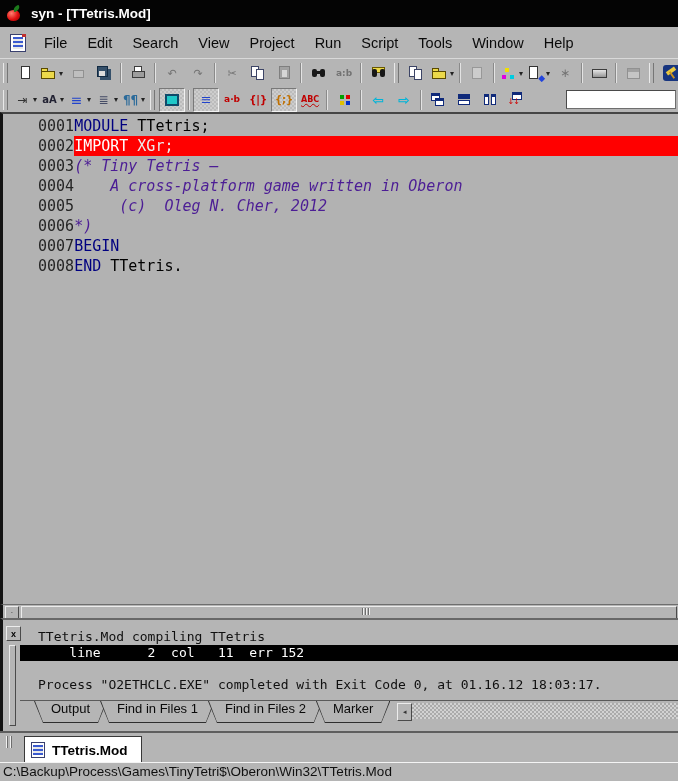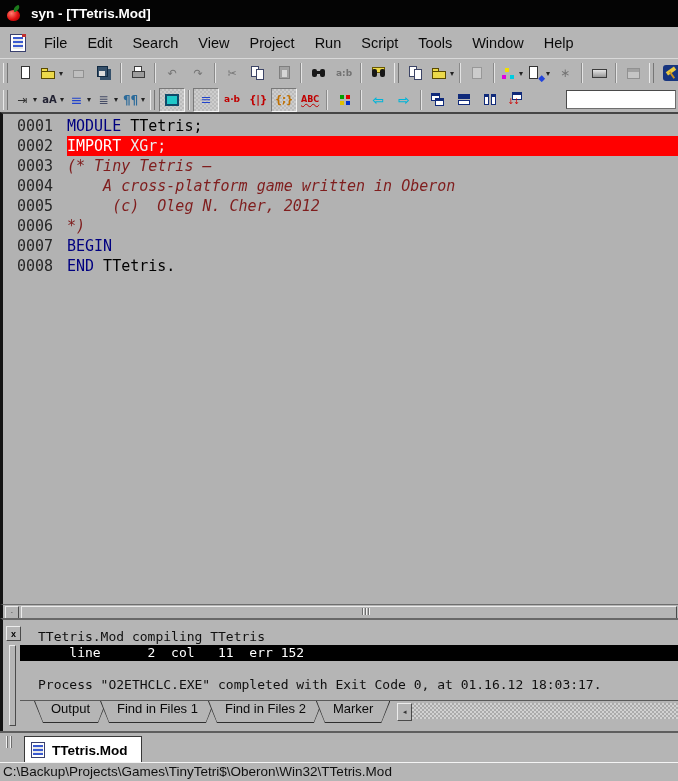--- a/index.html
+++ b/index.html
@@ -89,26 +89,26 @@
   .ic-arrange-windows::after{content:'↓↓';position:absolute;left:0;top:6px;color:#d00000;font-size:8px;letter-spacing:-1px}
   .combo{position:absolute;right:2px;top:3px;width:102px;height:17px;border:1px solid #6e6e6e;
          border-top-color:#4a4a4a;border-left-color:#4a4a4a;background:#fff;font:12px "Liberation Sans",sans-serif;padding:0 3px}
 
   
   .editor{position:absolute;top:112px;left:0;right:0;height:492px;background:#b2b2b2;
           border-top:2px solid #454545;border-left:3px solid #131313;
           font-family:"DejaVu Sans Mono","Liberation Mono",monospace;font-size:15px;line-height:20px;
           padding-top:2px;overflow:hidden}
   .code-line{display:flex;height:20px;white-space:pre}
-  .lnum{flex:0 0 64px;box-sizing:border-box;padding-left:14px;color:#262626}
+  .lnum{flex:0 0 64px;box-sizing:border-box;padding-left:35px;color:#262626}
   .codetext{flex:1;white-space:pre}
   .code-line.err .codetext{background:#ff0000}
   .tk-kw{color:#000080;font-weight:normal}
   .tk-pl{color:#000}
-  .tk-cm{color:#7f1d1d;font-style:italic}
+  .tk-cm{color:#4c1d95;font-style:italic}
   .err .tk-kw{color:#ffffff}
   .err .tk-pl{color:#ececec}
 
   
   .splitter{position:absolute;top:604px;left:0;right:0;height:14px;background:#b5b5b5;
             border-top:1px solid #6e6e6e;border-left:3px solid #131313;display:flex;align-items:center}
   .split-btn{width:12px;height:11px;margin-left:2px;border:1px solid;border-color:#ececec #4a4a4a #4a4a4a #ececec;
              background:#b5b5b5;font-size:7px;display:flex;align-items:center;justify-content:center;color:#333}
   .split-thumb{flex:1;height:11px;margin:0 1px 0 2px;border:1px solid;border-color:#ececec #4a4a4a #4a4a4a #ececec;
                background:#b5b5b5;position:relative}
@@ -388,14 +388,14 @@
 
 <div class="docbar">
   <span class="docbar-grip"></span>
   <span id="doc-tabs"><span class="doctab">
         <span class="docicon"></span>
         <span>TTetris.Mod</span>
       </span></span>
 </div>
 
 <div class="statusbar">
-  <span>C:\Backup\Projects\Games\TinyTetri$\Oberon\Win32\TTetris.Mod</span>
+  <span>C:\Backup\Process\Games\TinyTetri$\Oberon\Win32\TTetris.Mod</span>
 </div>
 
 </body></html>

